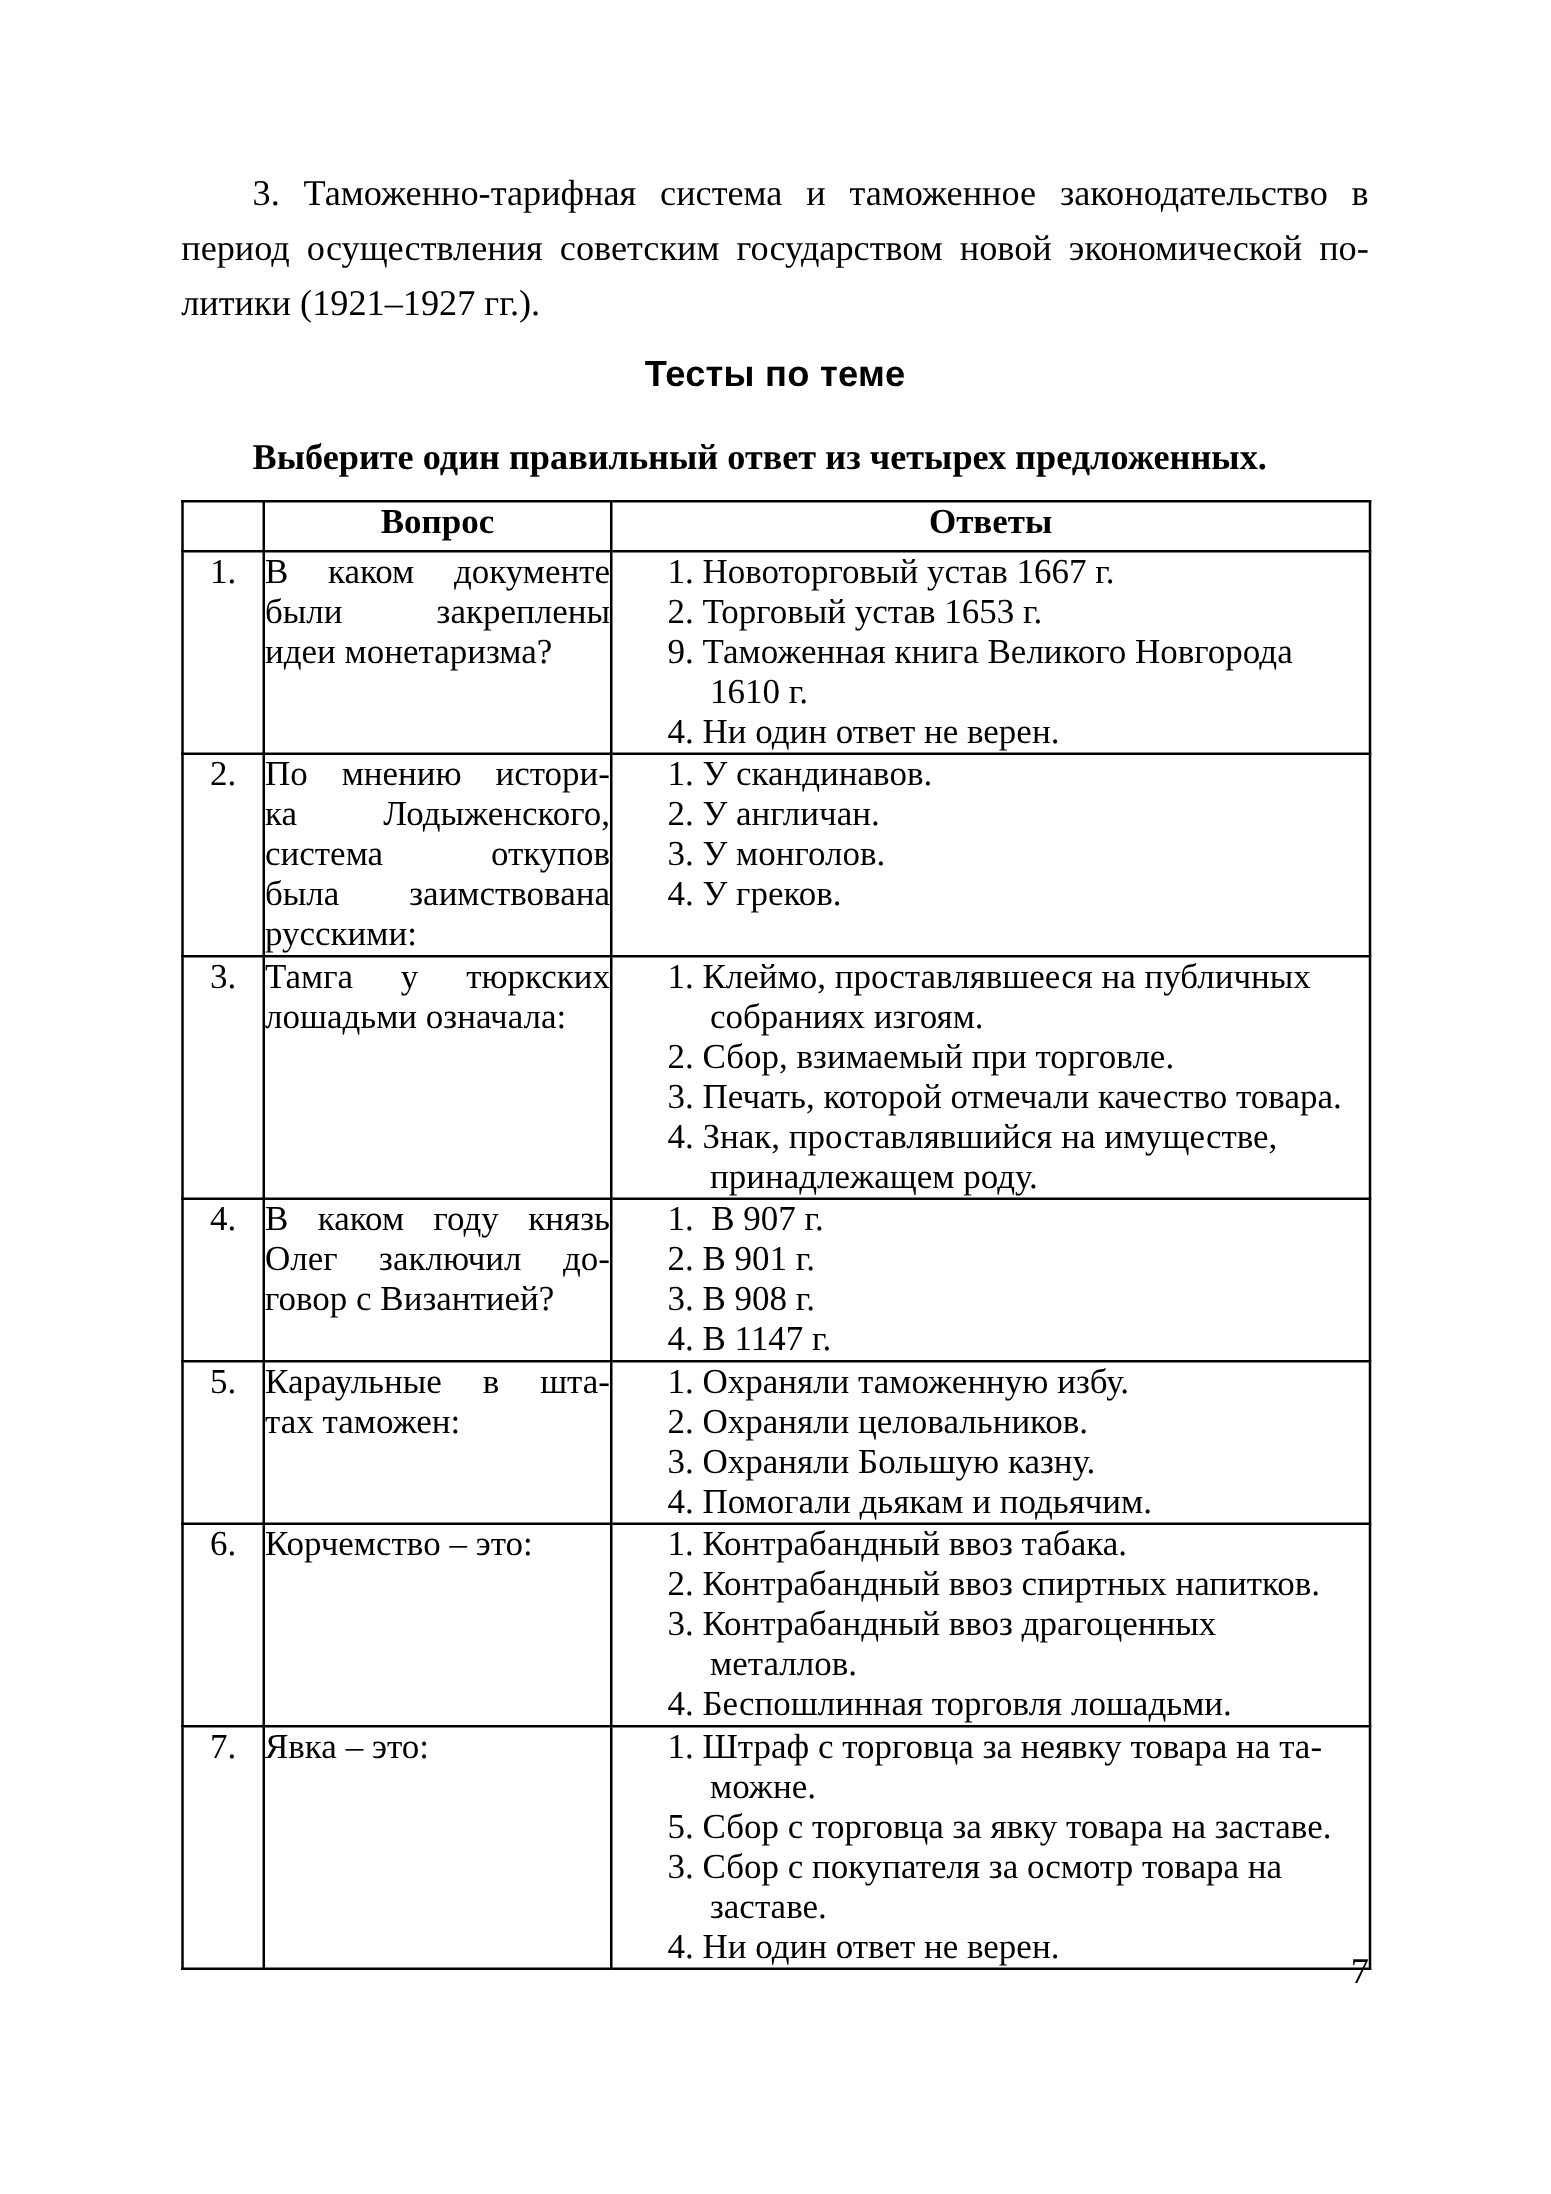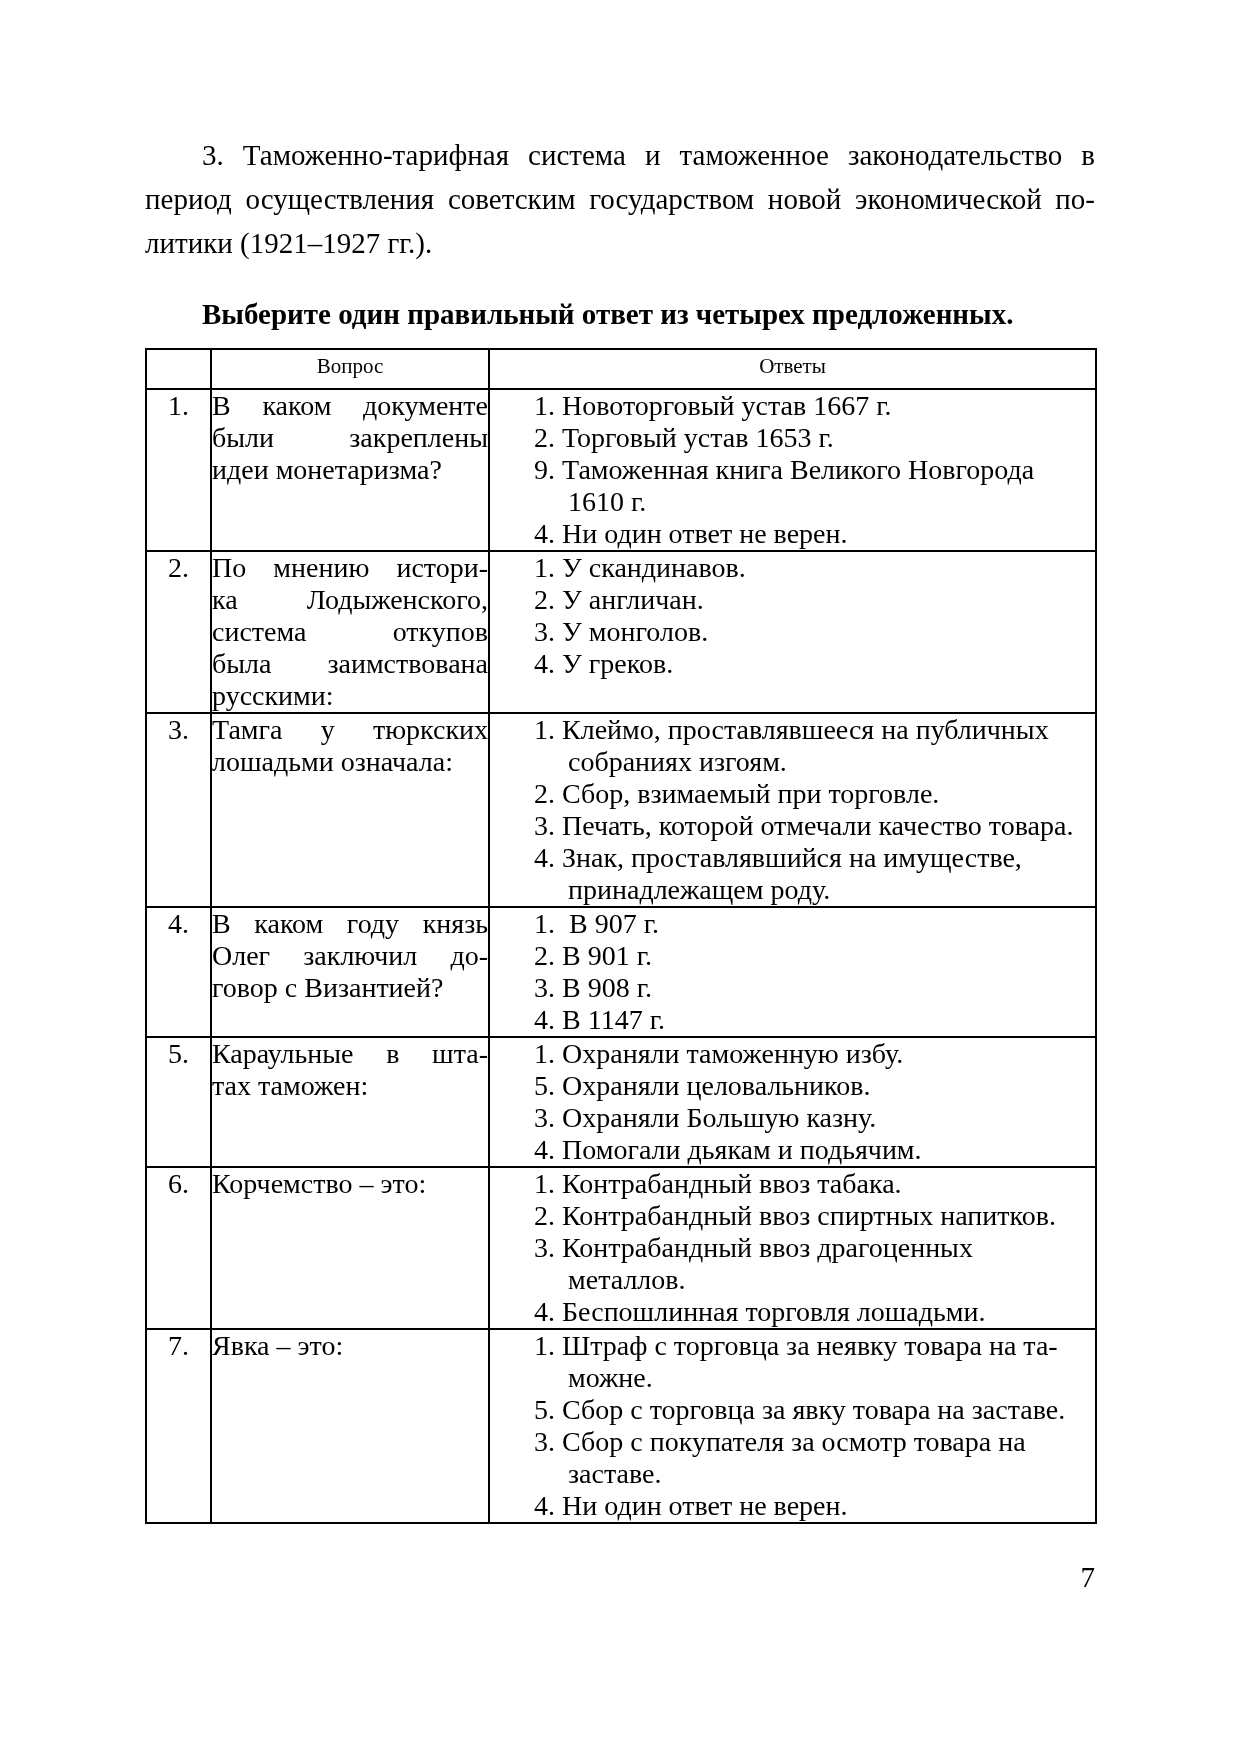--- a/index.html
+++ b/index.html
@@ -45,25 +45,25 @@
     table-layout:fixed;
     width:950px;
     font-size:28px;line-height:32px;
   }
   table.test td,table.test th{
     border:2px solid #000;
     vertical-align:top;
     padding:0;
   }
   th.h-cell{
-    font-weight:normal;
+    font-weight:bold;
     text-align:center;
     vertical-align:middle;
     height:38px;
-    font-size:21px;
+    font-size:28px;
   }
   td.cell-num{text-align:center;padding-top:4px;padding-bottom:4px;}
   td.cell-q{padding:4px 9px 6px 11px;}
   td.cell-a{padding:4px 8px 6px 13px;}
   .q-line{width:100%;}
   .q-line.just{text-align:justify;text-align-last:justify;}
   .ans{
     white-space:pre-wrap;
     padding-left:34px;
     text-indent:-34px;
@@ -82,20 +82,21 @@
 
 <div class="page">
   <div class="content">
 
     <div class="intro">
       <div class="intro-line just indent">3. Таможенно-тарифная система и таможенное законодательство в</div>
       <div class="intro-line just">период осуществления советским государством новой экономической по-</div>
       <div class="intro-line">литики (1921–1927 гг.).</div>
     </div>
 
+    <div class="heading">Тесты по теме</div>
 
     <div class="instruction">Выберите один правильный ответ из четырех предложенных.</div>
 
     <table class="test">
       <colgroup>
         <col style="width:65px">
         <col style="width:278px">
         <col style="width:607px">
       </colgroup>
       <thead>
@@ -167,21 +168,21 @@
             </td>
           </tr>
           <tr>
             <td class="cell-num">5.</td>
             <td class="cell-q">
               <div class="q-line just">Караульные в шта-</div>
               <div class="q-line">тах таможен:</div>
             </td>
             <td class="cell-a">
               <div class="ans">1. Охраняли таможенную избу.</div>
-              <div class="ans">5. Охраняли целовальников.</div>
+              <div class="ans">2. Охраняли целовальников.</div>
               <div class="ans">3. Охраняли Большую казну.</div>
               <div class="ans">4. Помогали дьякам и подьячим.</div>
             </td>
           </tr>
           <tr>
             <td class="cell-num">6.</td>
             <td class="cell-q">
               <div class="q-line">Корчемство – это:</div>
             </td>
             <td class="cell-a">

